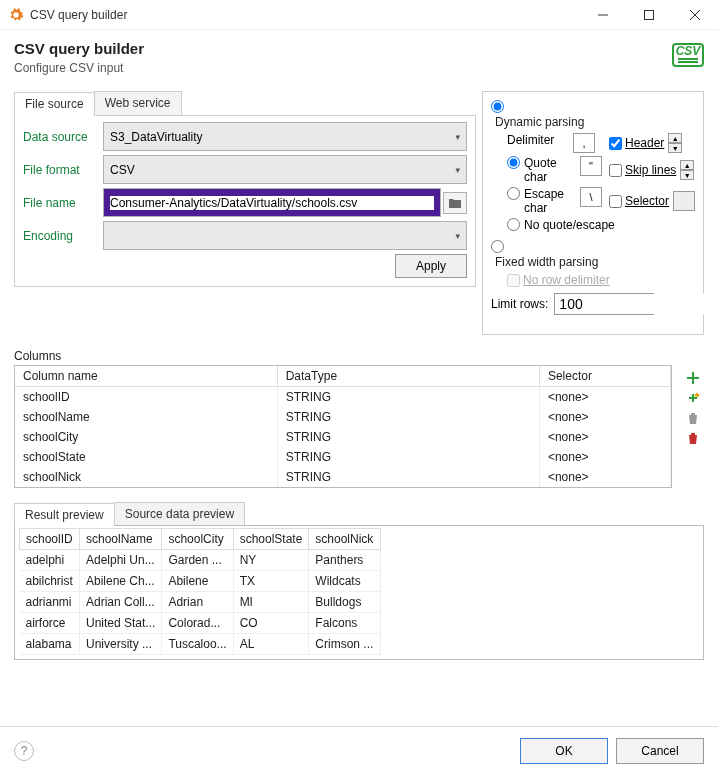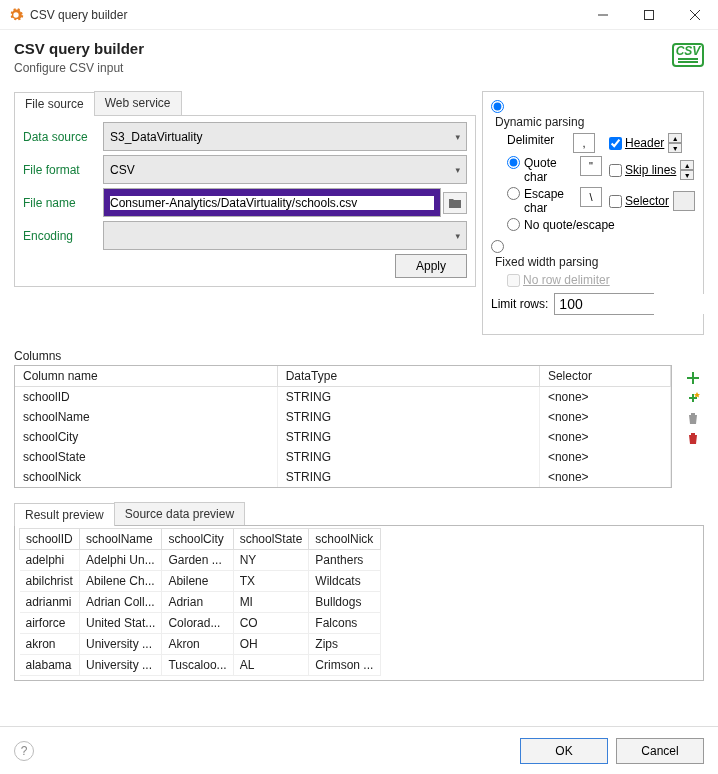--- a/index.html
+++ b/index.html
@@ -360,27 +360,20 @@
             <td>Bulldogs</td>
           </tr>
           <tr>
             <td>airforce</td>
             <td>United Stat...</td>
             <td>Colorad...</td>
             <td>CO</td>
             <td>Falcons</td>
           </tr>
           <tr>
-            <td>akron</td>
-            <td>University ...</td>
-            <td>Akron</td>
-            <td>OH</td>
-            <td>Zips</td>
-          </tr>
-          <tr>
             <td>alabama</td>
             <td>University ...</td>
             <td>Tuscaloo...</td>
             <td>AL</td>
             <td>Crimson ...</td>
           </tr>
         </tbody>
     </table>
   </div>
 </div>

